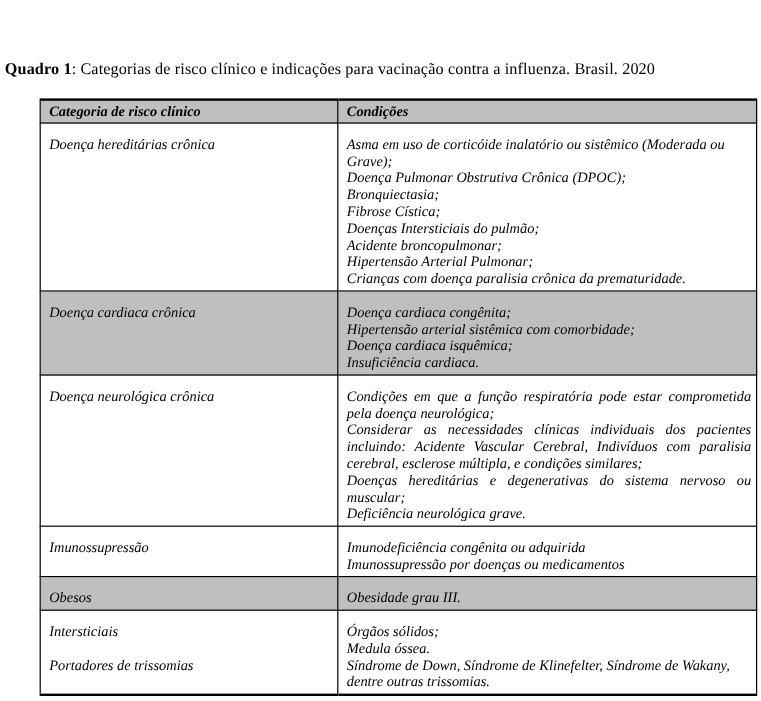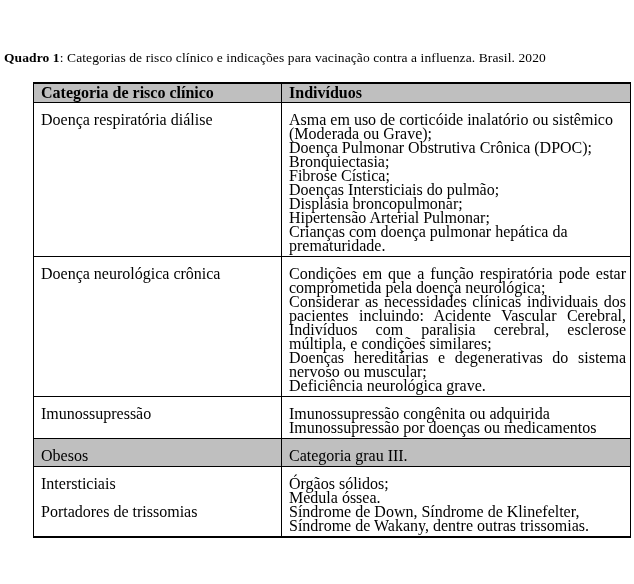--- a/index.html
+++ b/index.html
@@ -23,24 +23,25 @@
     border-collapse: collapse;
     margin: 16px 0 0 33px;
     width: 597px;
     table-layout: fixed;
   }
   col.c1 { width: 248px; }
   col.c2 { width: 349px; }
   th, td {
     border: 1px solid var(--border);
     vertical-align: top;
-    font-size: 16px;
+    font-size: 12px;
     line-height: 14px;
     padding: 10px 4px 3px 7px;
     text-align: left;
+    font-style: italic;
   }
   thead th {
     border-top: 2px solid var(--border);
     border-bottom: 1.5px solid var(--border);
     background: var(--row-shading);
     font-weight: bold;
     padding-top: 2px;
     padding-bottom: 2px;
   }
   tbody tr:last-child td { border-bottom: 2px solid var(--border); }
@@ -57,41 +58,52 @@
   <p class="title"><b>Quadro 1</b><span>: Categorias de risco clínico e indicações para vacinação contra a influenza. Brasil. 2020</span></p>
 
   <table class="quadro">
     <colgroup>
         <col class="c1">
         <col class="c2">
       </colgroup>
     <thead>
       <tr>
         <th>Categoria de risco clínico</th>
-        <th>Indivíduos</th>
+        <th>Condições</th>
       </tr>
     </thead>
     <tbody>
 
       <tr>
         <td>
-            <div class="line">Doença respiratória diálise</div>
+            <div class="line">Doença hereditárias crônica</div>
           </td>
         <td>
           <div class="line">Asma em uso de corticóide inalatório ou sistêmico (Moderada ou Grave);</div>
           <div class="line">Doença Pulmonar Obstrutiva Crônica (DPOC);</div>
           <div class="line">Bronquiectasia;</div>
           <div class="line">Fibrose Cística;</div>
           <div class="line">Doenças Intersticiais do pulmão;</div>
-          <div class="line">Displasia broncopulmonar;</div>
+          <div class="line">Acidente broncopulmonar;</div>
           <div class="line">Hipertensão Arterial Pulmonar;</div>
-          <div class="line">Crianças com doença pulmonar hepática da prematuridade.</div>
+          <div class="line">Crianças com doença paralisia crônica da prematuridade.</div>
         </td>
       </tr>
 
+      <tr class="shaded">
+        <td>
+            <div class="line">Doença cardiaca crônica</div>
+          </td>
+        <td>
+          <div class="line">Doença cardiaca congênita;</div>
+          <div class="line">Hipertensão arterial sistêmica com comorbidade;</div>
+          <div class="line">Doença cardiaca isquêmica;</div>
+          <div class="line">Insuficiência cardiaca.</div>
+        </td>
+      </tr>
 
 
 
       <tr>
         <td>
             <div class="line">Doença neurológica crônica</div>
           </td>
         <td>
           <div class="line justify">Condições em que a função respiratória pode estar comprometida pela doença neurológica;</div>
           <div class="line justify">Considerar as necessidades clínicas individuais dos pacientes incluindo: Acidente Vascular Cerebral, Indivíduos com paralisia cerebral, esclerose múltipla, e condições similares;</div>
@@ -99,31 +111,31 @@
           <div class="line">Deficiência neurológica grave.</div>
         </td>
       </tr>
 
 
       <tr>
         <td>
             <div class="line">Imunossupressão</div>
           </td>
         <td>
-          <div class="line">Imunossupressão congênita ou adquirida</div>
+          <div class="line">Imunodeficiência congênita ou adquirida</div>
           <div class="line">Imunossupressão por doenças ou medicamentos</div>
         </td>
       </tr>
 
       <tr class="shaded">
         <td>
             <div class="line">Obesos</div>
           </td>
         <td>
-          <div class="line">Categoria grau III.</div>
+          <div class="line">Obesidade grau III.</div>
         </td>
       </tr>
 
       <tr>
         <td>
           <div class="line gap">Intersticiais</div>
           <div class="line">Portadores de trissomias</div>
         </td>
         <td>
           <div class="line">Órgãos sólidos;</div>

